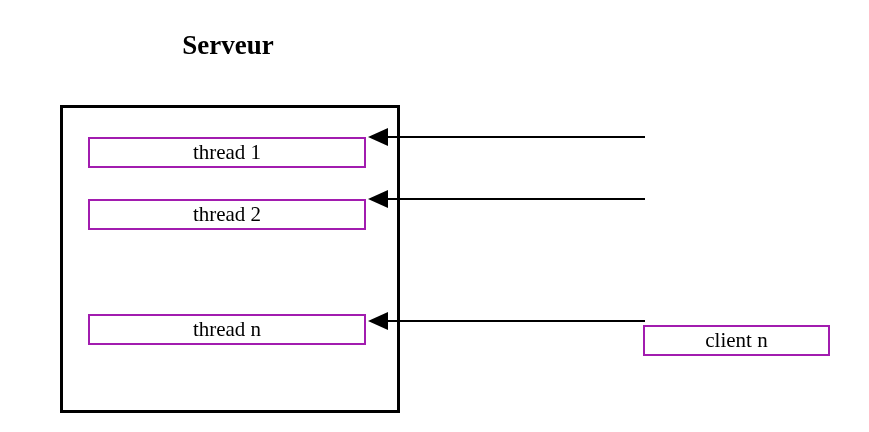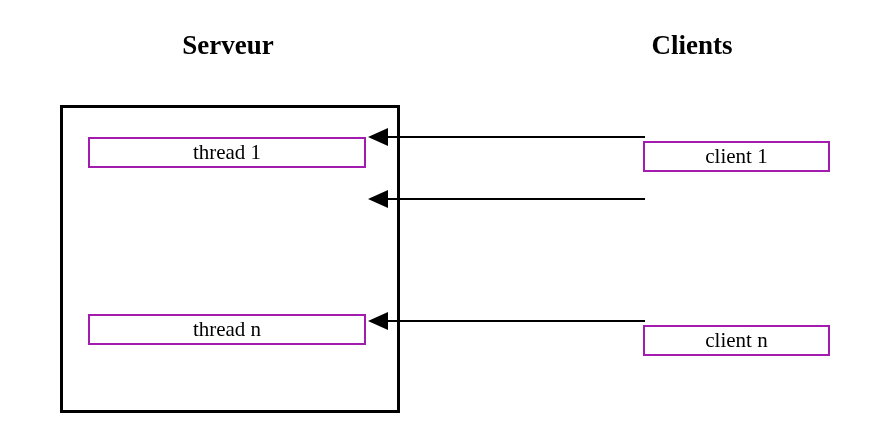--- a/index.html
+++ b/index.html
@@ -120,36 +120,35 @@
   #connector-1 { left: 368px; top: 190px; width: 277px; }
   #connector-2 { left: 368px; top: 312px; width: 277px; }
 </style>
 </head>
 <body>
 
 <div id="canvas">
 
   <div class="column-title" id="title-serveur">Serveur</div>
 
-  <div class="column-title" id="title-clients">Clients</div>
 
   <div id="server-box"></div>
 
   <div class="node-box thread-box" id="thread-box-0">
     <span class="node-label">thread 1</span>
   </div>
 
+  <div class="node-box thread-box" id="thread-box-1">
+    <span class="node-label">thread 2</span>
+  </div>
 
   <div class="node-box thread-box" id="thread-box-2">
     <span class="node-label">thread n</span>
   </div>
 
-  <div class="node-box client-box" id="client-box-0">
-    <span class="node-label">client 1</span>
-  </div>
 
 
   <div class="node-box client-box" id="client-box-2">
     <span class="node-label">client n</span>
   </div>
 
   <div class="connector" id="connector-0">
     <span class="arrowhead"></span>
     <span class="line"></span>
   </div>

